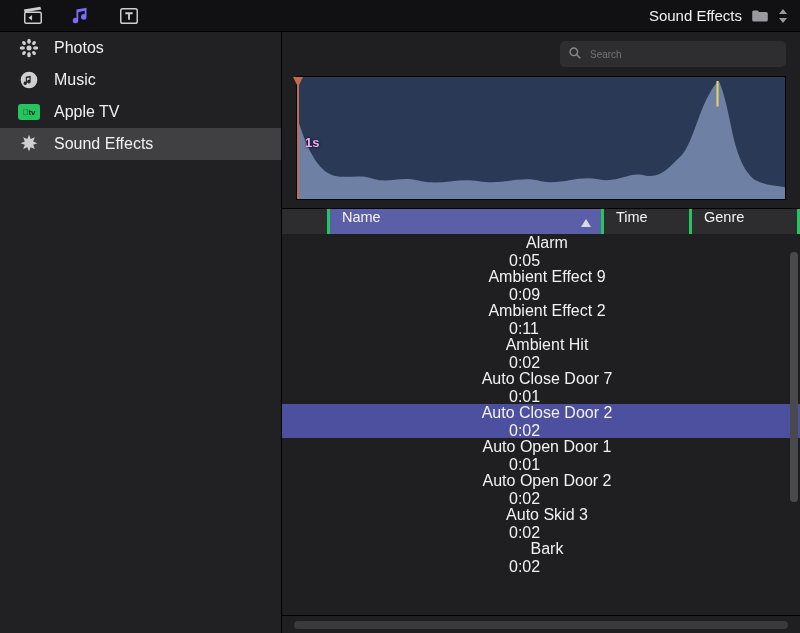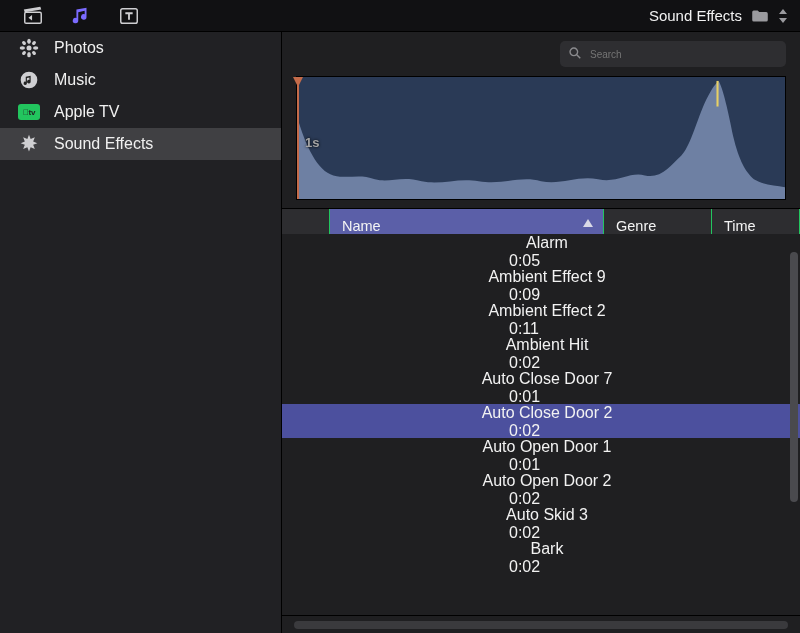--- a/index.html
+++ b/index.html
@@ -25,27 +25,27 @@
   
   .main { flex:1; display:flex; flex-direction:column; background:#1f1f21; }
   .searchbar-row { height:44px; display:flex; align-items:center; padding-right:14px; }
   .search { margin-left:auto; width:226px; height:26px; background:#2e2e31; border-radius:5px; display:flex; align-items:center; gap:8px; padding:0 8px; color:#8b8b8e; font-size:14px; }
   .search input { flex:1; background:transparent; border:0; outline:0; color:#ef4444; font-size:10px; }
 
   .waveform-wrap { padding:0 14px 8px 14px; }
   .waveform { position:relative; height:124px; background:#2a3a56; border:1px solid #000; }
   .waveform .playhead { position:absolute; left:0; top:0; bottom:0; width:2px; background:#c46b4a; }
   .waveform .playhead::before { content:''; position:absolute; left:-4px; top:0; width:10px; height:10px; background:#c46b4a; clip-path: polygon(0 0,100% 0,50% 100%); }
-  .waveform .time-label { position:absolute; left:8px; top:58px; background:rgba(0,0,0,0.0); color:#a3a3a3; font-size:13px; font-weight:600; text-shadow:0 0 3px #000; }
+  .waveform .time-label { position:absolute; left:8px; top:58px; background:rgba(0,0,0,0.0); color:#f0abfc; font-size:13px; font-weight:600; text-shadow:0 0 3px #000; }
   .waveform svg { position:absolute; left:0; top:0; width:100%; height:100%; }
 
   
   .table-wrap { position:relative; flex:1; display:flex; flex-direction:column; min-height:0; }
   .thead { height:26px; background:#2d2d30; display:flex; align-items:stretch; font-size:14.5px; color:#f4f4f4; border-top:1px solid #000; font-weight:400; }
-  .thead .th { display:flex; align-items:flex-end; border-right:1px solid #22c55e; }
+  .thead .th { display:flex; align-items:flex-start; border-right:3px solid #22c55e; }
   .th-player { width:48px; }
   .th-name   { flex:1; background:#5b5fa8; padding-left:12px; position:relative; }
   .th-name .sort { position:absolute; right:10px; top:50%; transform:translateY(-50%); }
   .th-time   { width:88px; padding-left:12px; }
   .th-genre  { width:108px; padding-left:12px; border-right:0; }
 
   .tbody { flex:1; overflow:hidden; position:relative; }
   .row { height:34px; display:flex; align-items:center; font-size:16px; color:#f2f2f2;flex-direction:column; }
   .row.selected { background:#4c509e; }
   .cell-player { width:48px; }
@@ -173,26 +173,26 @@
       <div class="thead">
         <div class="th th-player"></div>
         <div class="th th-name">
           <span>Name</span>
           <span class="sort">
             <svg width="10" height="8" viewBox="0 0 10 8" fill="#d9d9e6">
                 <path d="M5 0 L10 8 H0 Z"></path>
               </svg>
           </span>
         </div>
+        <div class="th th-time">
+          <span>Time</span>
+        </div>
         <div class="th th-genre">
           <span>Genre</span>
         </div>
-        <div class="th th-time">
-          <span>Time</span>
-        </div>
       </div>
 
       <div class="tbody" id="tbody">
           <div class="row">
             <div class="cell-player"></div>
             <div class="cell-name">Alarm</div>
             <div class="cell-time">0:05</div>
             <div class="cell-genre"></div>
           </div>
           <div class="row">

